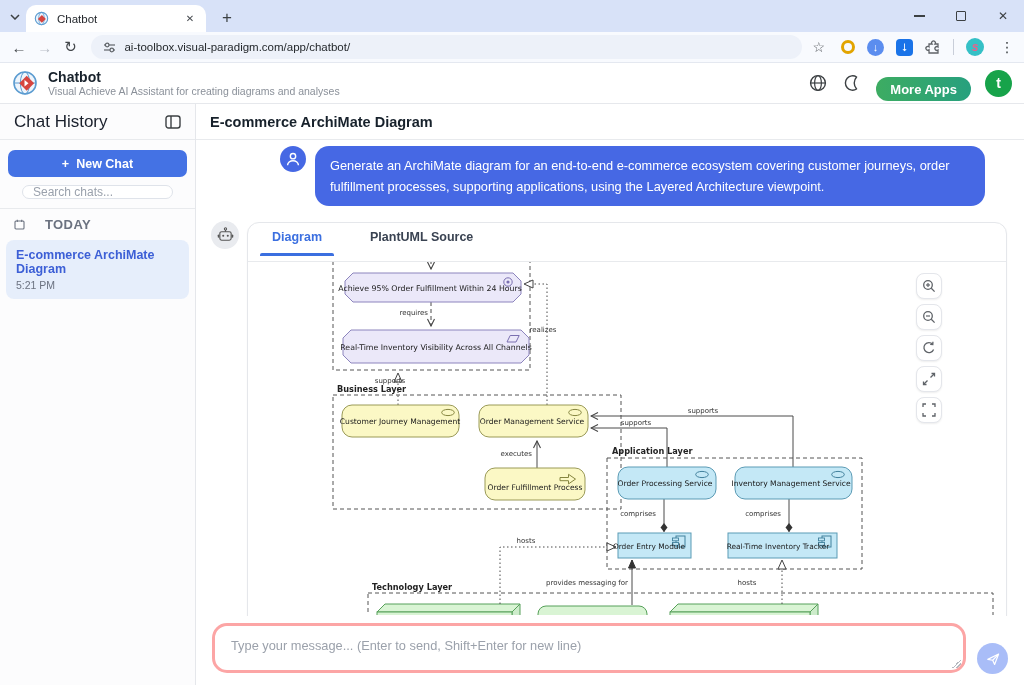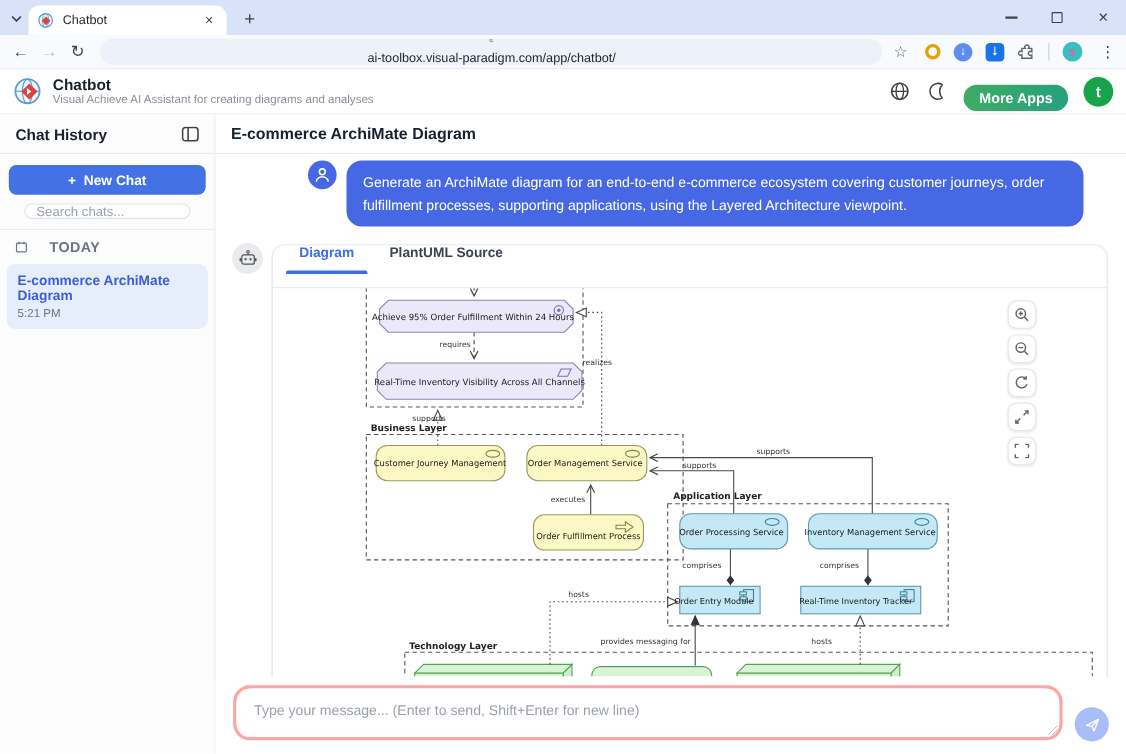--- a/index.html
+++ b/index.html
@@ -16,21 +16,21 @@
   .newtab { position:absolute; left:214px; top:5px; width:26px; height:26px; display:flex; align-items:center; justify-content:center; font-size:17px; color:#3c4043; }
   .win-controls { position:absolute; right:0; top:0; height:32px; display:flex; align-items:center; gap:0; }
   .win-btn { width:42px; height:32px; display:flex; align-items:center; justify-content:center; }
   .glyph-min { width:11px; height:1.4px; background:#3c4043; }
   .glyph-max { width:10px; height:10px; border:1.4px solid #3c4043; border-radius:1px; }
   .glyph-close { font-size:12px; color:#3c4043; }
 
   .toolbar { position:absolute; left:0; top:32px; width:1024px; height:31px; background:#f8fafe; display:flex; align-items:center; border-bottom:1px solid #e4e8f0; }
   .nav-ic { font-size:15px; width:26px; text-align:center; color:#43474b; }
   .nav-ic.disabled { color:#b9bec7; }
-  .url-pill { margin-left:8px; width:716px; height:24px; background:#edf1f9; border-radius:12px; display:flex; align-items:center; padding:0 12px; gap:8px;flex-direction:column; }
+  .url-pill { margin-left:8px; width:716px; height:24px; background:#edf1f9; border-radius:12px; display:flex; align-items:center; padding:0 12px; gap:8px; }
   .url-text { font-size:11.5px; color:#24282c; }
   .star { font-size:14px; color:#55595e; margin-left:10px; }
   .ext-row { display:flex; align-items:center; gap:12px; margin-left:16px; }
   .ext-ring { width:14px; height:14px; border:3.2px solid #e2a400; border-radius:50%; }
   .ext-bluecircle { width:17px; height:17px; border-radius:50%; background:#5b8def; color:#fff; font-size:11px; display:flex; align-items:center; justify-content:center; }
   .ext-bluesquare { width:17px; height:17px; border-radius:4px; background:#1a73e8; color:#fff; font-size:11px; display:flex; align-items:center; justify-content:center; }
   .sep { width:1px; height:16px; background:#c9ced9; }
   .profile-avatar { width:18px; height:18px; border-radius:50%; background:#35c0c6; color:#e8618c; font-size:12px; font-weight:bold; font-style:italic; display:flex; align-items:center; justify-content:center; }
   .dots { font-size:14px; color:#3c4043; margin:0 10px 0 4px; }
 
@@ -40,21 +40,21 @@
   .app-title { font-size:14px; font-weight:bold; color:#17212b; line-height:15px; }
   .app-subtitle { font-size:10.5px; color:#8a9099; }
   .header-right { margin-left:auto; display:flex; align-items:center; gap:14px; }
   .hdr-ic { width:20px; height:20px; }
   .more-apps { height:24px; padding:0 14px; border-radius:13px; background:linear-gradient(90deg,#3dac62,#27a07e); color:#fff; font-size:13px; font-weight:bold; display:flex; align-items:center;margin-top:12px; }
   .hdr-avatar { width:27px; height:27px; border-radius:50%; background:#17a34a; color:#fff; font-size:14px; font-weight:bold; display:flex; align-items:center; justify-content:center; }
 
   
   .sidebar { position:absolute; left:0; top:104px; width:196px; height:581px; background:#fcfcfd; border-right:1px solid #e5e7eb; }
   .sb-head { height:36px; border-bottom:1px solid #e8eaed; display:flex; align-items:center; padding:0 14px; }
-  .sb-head-title { font-size:14px; font-weight:bold; color:#1a202c; flex:1; }
+  .sb-head-title { font-size:17px; font-weight:normal; color:#1a202c; flex:1; }
   .new-chat { margin:10px 8px 8px 8px; height:27px; border-radius:7px; background:#4472e4; color:#fff; font-size:12.5px; font-weight:bold; display:flex; align-items:center; justify-content:center; gap:7px; }
   .search-box { margin:0 22px; height:14px; border:1px solid #dfe3ea; border-radius:8px; background:#fff; display:flex; align-items:center; padding:0 10px; }
   .search-box input { border:none; outline:none; background:transparent; font-size:12px; width:100%; font-family:"Liberation Sans",sans-serif; color:#333; }
   .search-box input::placeholder { color:#9aa1ac; }
   .sb-divider { border-top:1px solid #e8eaed; margin-top:9px; }
   .today-row { display:flex; align-items:center; gap:20px; padding:8px 14px 6px 14px; font-size:13px; font-weight:bold; letter-spacing:.4px; color:#6b7280; }
   .chat-item { margin:2px 6px; background:#e6eefb; border-radius:8px; padding:8px 10px; }
   .chat-item-title { font-size:12.5px; font-weight:bold; color:#3c5fd6; }
   .chat-item-time { font-size:10.5px; color:#6b7280; margin-top:3px; }
 
@@ -62,21 +62,21 @@
   .main { position:absolute; left:196px; top:104px; width:828px; height:581px; background:#fff; }
   .main-title-bar { height:36px; border-bottom:1px solid #e8eaed; display:flex; align-items:center; padding:0 14px; }
   .main-title { font-size:14.5px; font-weight:bold; color:#17212b; }
   .chat-area { position:absolute; left:0; top:36px; width:828px; height:476px; overflow:hidden; }
 
   .user-avatar { position:absolute; left:84px; top:6px; width:26px; height:26px; border-radius:50%; background:#4668e4; display:flex; align-items:center; justify-content:center; }
   .user-bubble { position:absolute; left:119px; top:6px; width:670px; border-radius:14px; background:#4668e4; color:#fff; font-size:12.8px; line-height:21px; padding:9px 15px; }
 
   .bot-avatar { position:absolute; left:15px; top:81px; width:28px; height:28px; border-radius:50%; background:#e9ebef; display:flex; align-items:center; justify-content:center; }
   .resp-card { position:absolute; left:51px; top:82px; width:760px; height:560px; background:#fff; border:1px solid #e5e7eb; border-radius:12px; box-shadow:0 1px 2px rgba(0,0,0,.04); }
-  .tabbar { height:39px; border-bottom:1px solid #e8eaed; display:flex; align-items:flex-start; padding-left:10px; gap:4px; }
+  .tabbar { height:39px; border-bottom:1px solid #e8eaed; display:flex; align-items:center; padding-left:10px; gap:20px; }
   .tabbtn { padding:0 14px 11px 14px; font-size:12.5px; font-weight:bold; color:#3a4352; position:relative; }
   .tabbtn.active { color:#3b6fe0; }
   .tabbtn.active::after { content:""; position:absolute; left:2px; right:2px; bottom:-1px; height:3px; border-radius:2px 2px 0 0; background:#3b6fe0; }
   .diagram-area { position:relative; width:758px; height:353px; overflow:hidden; }
   .diagram-svg { position:absolute; left:0; top:0; }
 
   .zoom-controls { position:absolute; left:668px; top:11px; display:flex; flex-direction:column; gap:5px; }
   .zoom-btn { width:26px; height:26px; background:#fff; border:1px solid #e4e6eb; border-radius:8px; box-shadow:0 1px 2px rgba(0,0,0,.07); display:flex; align-items:center; justify-content:center; }
 
   

